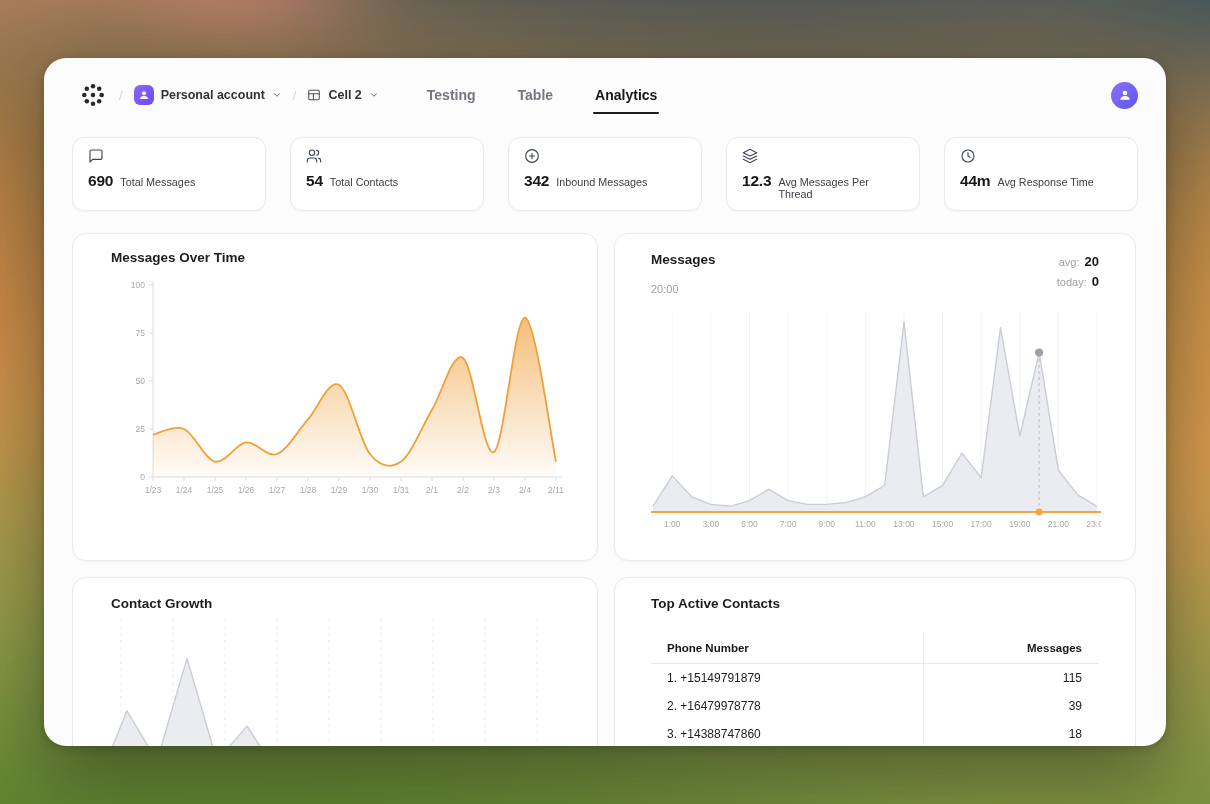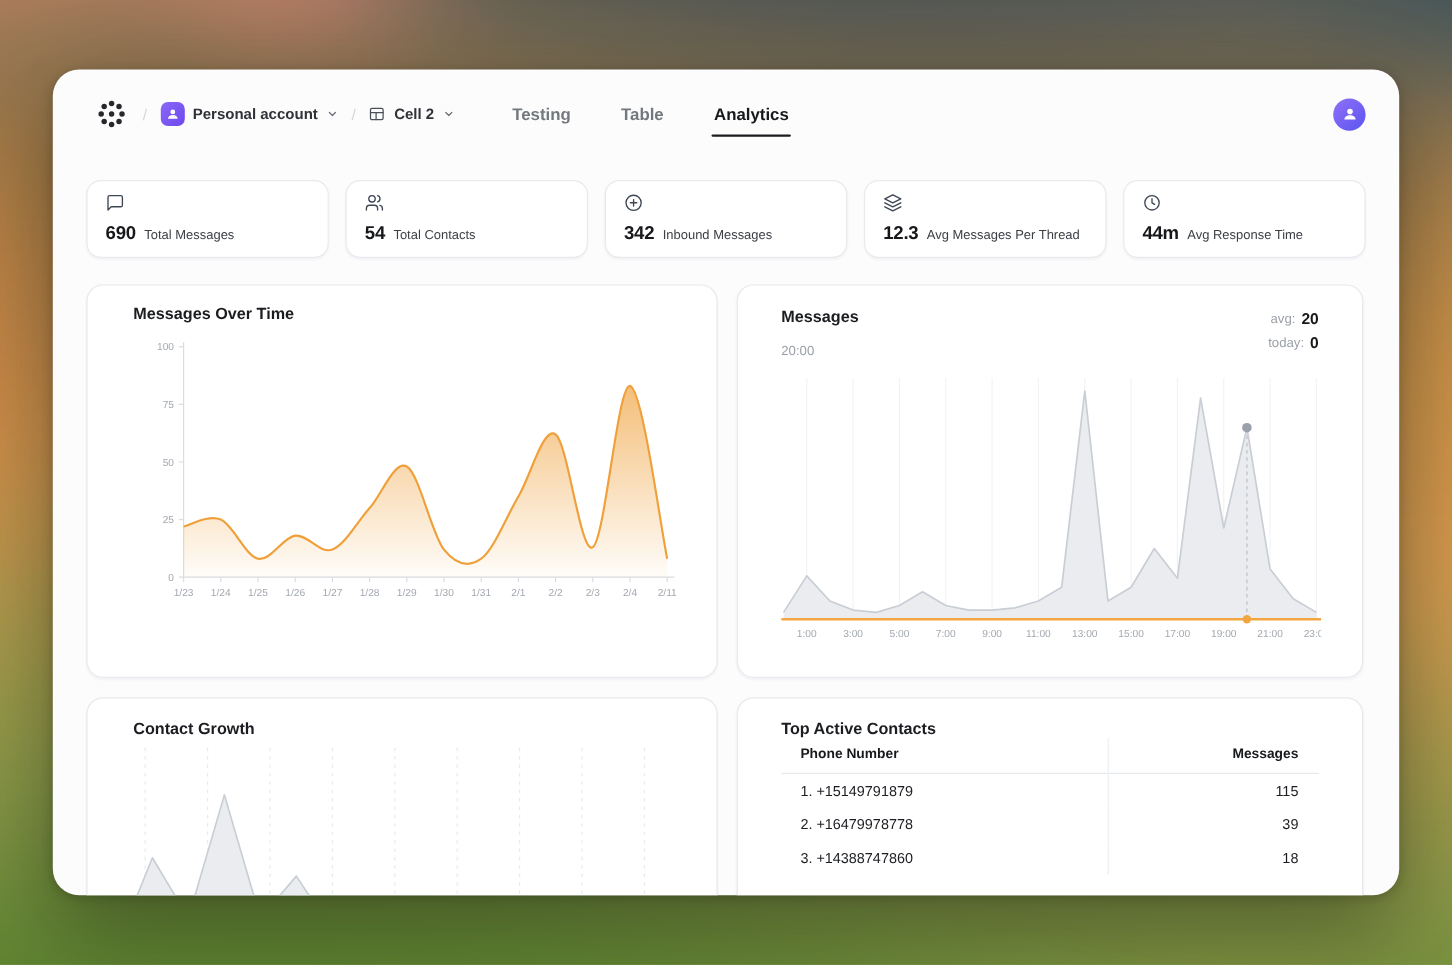--- a/index.html
+++ b/index.html
@@ -29,21 +29,21 @@
                display:flex;align-items:center;justify-content:center}
   .chev{display:flex;align-items:center}
   .tabs{display:flex;gap:38px;margin-left:46px}
   .tab{position:relative;font-size:14px;color:#73777e;font-weight:700;background:none;border:0;
        padding:6px 2px;cursor:pointer;font-family:inherit}
   .tab.active{color:#17181b}
   .tab.active::after{content:"";position:absolute;left:0;right:0;bottom:-5px;height:2px;background:#1c1d21;border-radius:2px}
   .user-avatar{margin-left:auto;width:27px;height:27px;border-radius:50%;background:linear-gradient(135deg,#9070f8,#5b55ef);
                display:flex;align-items:center;justify-content:center;border:0;cursor:pointer}
   
-  .stats{display:flex;gap:14px;margin-top:32px}
+  .stats{display:flex;gap:24px;margin-top:19px}
   .stat-card{flex:1;background:#fff;border:1px solid #e9eaee;border-radius:12px;padding:10px 15px;
              box-shadow:0 1px 2px rgba(16,24,40,.04)}
   .stat-val-row{display:flex;align-items:baseline;gap:7px;margin-top:4px}
   .stat-value{font-size:15.5px;font-weight:700;color:#17181b;letter-spacing:-.2px}
   .stat-label{font-size:10.8px;font-weight:400;color:#3c4046}
   
   .grid2{display:grid;grid-template-columns:526px 522px;gap:16px}
   .charts-row{margin-top:22px}
   .bottom-row{margin-top:16px}
   .panel{background:#fff;border:1px solid #e9eaee;border-radius:14px;box-shadow:0 1px 2px rgba(16,24,40,.04)}
@@ -53,21 +53,21 @@
   .ml14{margin-left:14px}
   .pad-l{padding:18px 24px}
   .pad-r{padding:18px 36px}
   .panel-head{display:flex;justify-content:space-between;align-items:flex-start}
   .subtitle{font-size:11px;color:#9ca1a9;margin-top:16px}
   .kv{display:flex;justify-content:flex-end;align-items:center;gap:5px;line-height:1.55}
   .kv .k{font-size:11px;color:#9ca1a9}
   .kv .v{font-size:13px;font-weight:700;color:#17181b}
   svg.chart-svg{display:block}
   
-  .contacts-table{margin-top:0}
+  .contacts-table{margin-top:23px}
   .t-row{display:grid;grid-template-columns:272px 178px}
   .t-row .cell{font-size:12px;color:#1b1d21;padding:7px 16px}
   .t-head .cell{font-size:11.5px;font-weight:700;color:#17181b;padding:8px 16px 9px}
   .t-head{border-bottom:1px solid #e7e8ec}
   .cell.num{text-align:right;padding-right:19px}
   .cell.col2{border-left:1px solid #eceff2}
 </style>
 </head>
 <body>
 

